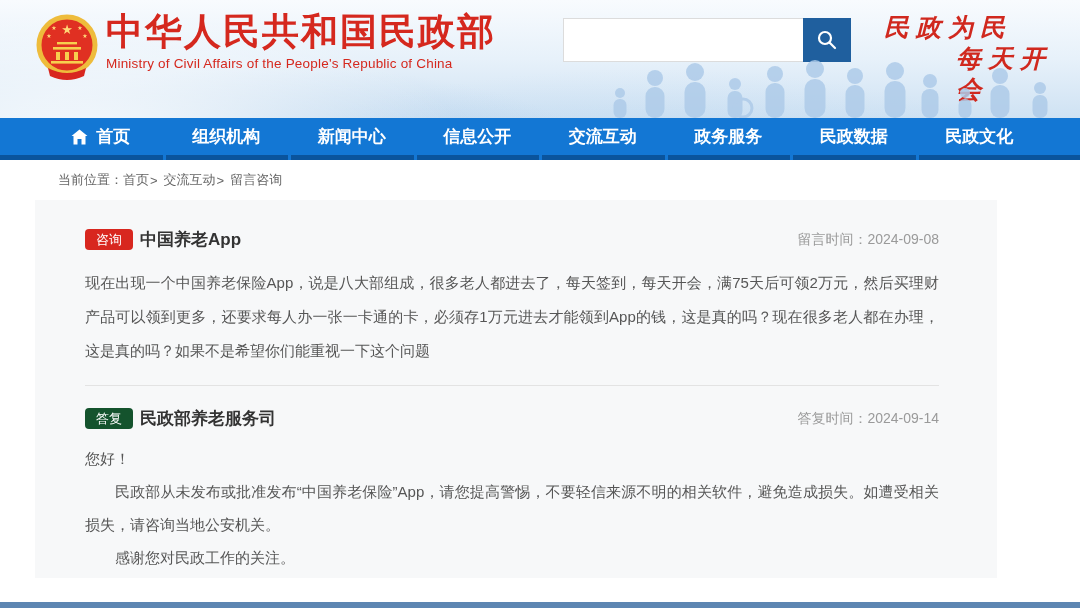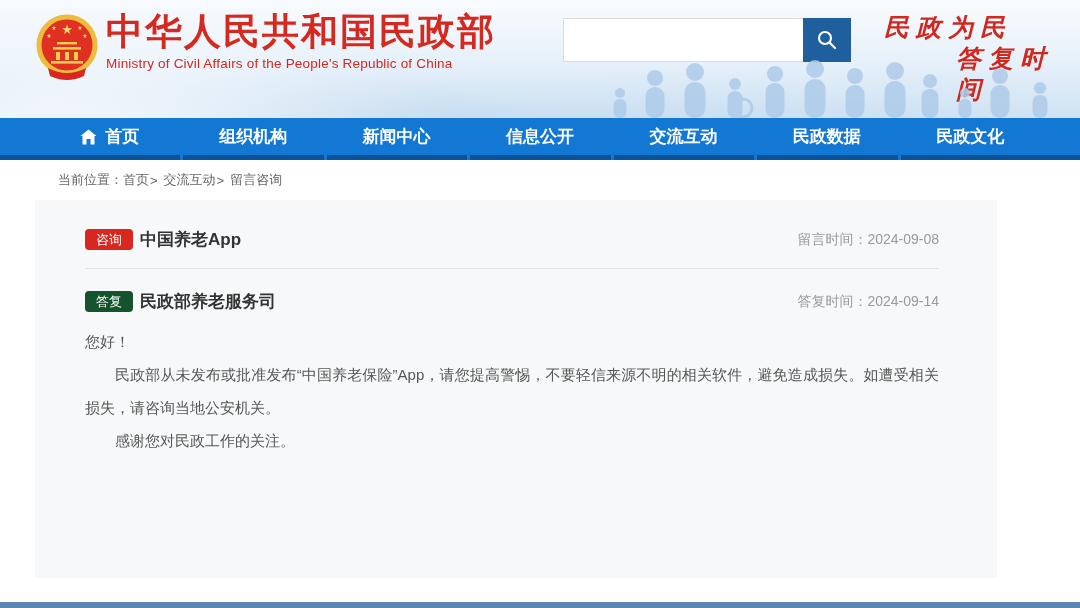--- a/index.html
+++ b/index.html
@@ -95,21 +95,21 @@
     <button>
       <svg width="22" height="22" viewBox="0 0 22 22">
         <circle cx="9" cy="9" r="6" fill="none" stroke="#fff" stroke-width="2.2"></circle>
         <line x1="13.5" y1="13.5" x2="19" y2="19" stroke="#fff" stroke-width="2.2" stroke-linecap="round"></line>
       </svg>
     </button>
   </div>
 
   <div class="slogan">
     <div>民政为民</div>
-    <div class="l2">答复时间</div>
+    <div class="l2">每天开会</div>
   </div>
 
   <svg class="people" width="470" height="62" viewBox="0 0 470 62">
     <g fill="#aecbe9" opacity="0.85">
       <circle cx="20" cy="37" r="5"></circle>
         <rect x="13.5" y="43" width="13" height="19" rx="6"></rect>
       <circle cx="55" cy="22" r="8"></circle>
         <rect x="45.5" y="31" width="19" height="31" rx="9"></rect>
       <circle cx="95" cy="16" r="9"></circle>
         <rect x="84.5" y="26" width="21" height="36" rx="10"></rect>
@@ -150,20 +150,23 @@
     <a class="nav-item">
         <span>新闻中心</span>
       </a>
     <a class="nav-item">
         <span>信息公开</span>
       </a>
     <a class="nav-item">
         <span>交流互动</span>
       </a>
     <a class="nav-item">
+        <span>政务服务</span>
+      </a>
+    <a class="nav-item">
         <span>民政数据</span>
       </a>
     <a class="nav-item">
         <span>民政文化</span>
       </a>
   </div>
 </div>
 
 <div class="crumbbar">
   <span>当前位置：</span>
@@ -175,20 +178,21 @@
 </div>
 
 <div class="card">
 
   <div class="row">
     <span class="badge red">咨询</span>
     <span class="item-title">中国养老App</span>
     <span class="time">留言时间：2024-09-08</span>
   </div>
 
+  <div class="q-body">现在出现一个中国养老保险App，说是八大部组成，很多老人都进去了，每天签到，每天开会，满75天后可领2万元，然后买理财产品可以领到更多，还要求每人办一张一卡通的卡，必须存1万元进去才能领到App的钱，这是真的吗？现在很多老人都在办理，这是真的吗？如果不是希望你们能重视一下这个问题</div>
 
   <div class="divider"></div>
 
   <div class="row">
     <span class="badge blue">答复</span>
     <span class="item-title">民政部养老服务司</span>
     <span class="time">答复时间：2024-09-14</span>
   </div>
 
   <div class="r-body">

